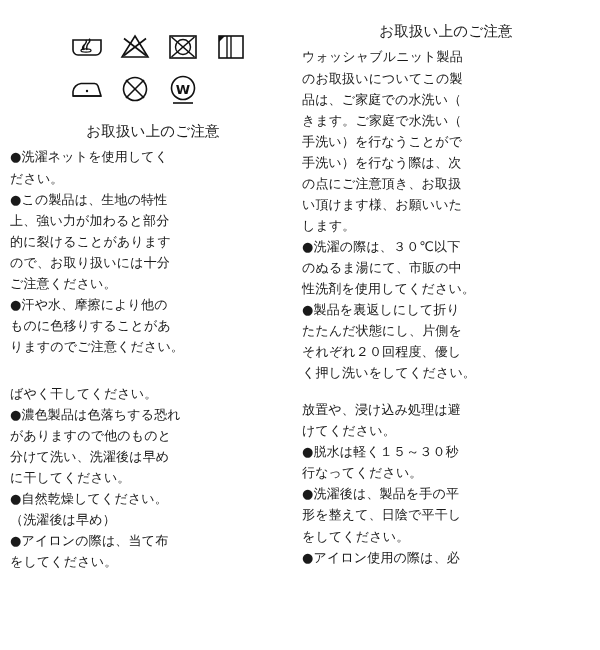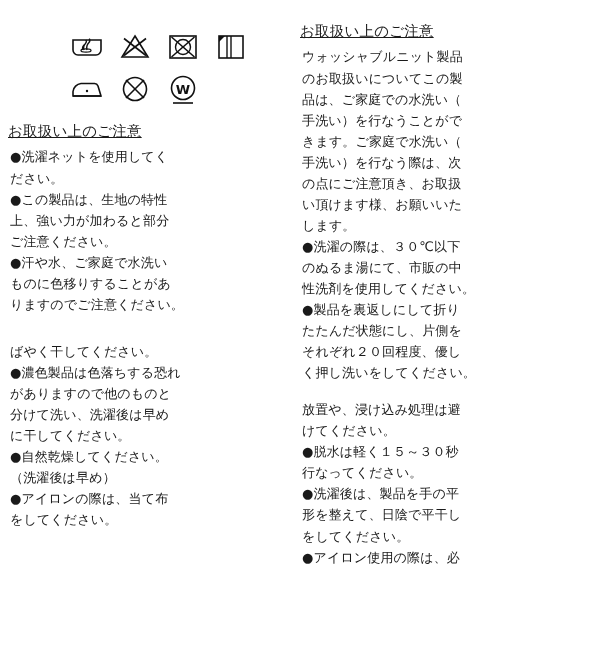--- a/index.html
+++ b/index.html
@@ -53,26 +53,25 @@
     width: 34px;
     height: 34px;
     position: relative;
   }
   .sym svg {
     display: block;
   }
 
   
   .heading {
-    text-align: left;
+    text-align: center;
     font-size: 14.5px;
     line-height: 1.55;
     margin: 14px 0 4px 0;
     letter-spacing: 0.2px;
-    text-decoration: underline;
   }
   .para {
     font-size: 13px;
     line-height: 1.62;
     letter-spacing: 0.15px;
     text-align: left;
     margin: 0;
     padding: 0 2px;
   }
   .para .line {
@@ -163,22 +162,24 @@
       </div>
     </div>
 
     <div class="heading">お取扱い上のご注意</div>
 
     <div class="para block">
       <span class="line">●洗濯ネットを使用してく</span>
       <span class="line">ださい。</span>
       <span class="line">●この製品は、生地の特性</span>
       <span class="line">上、強い力が加わると部分</span>
+      <span class="line">的に裂けることがあります</span>
+      <span class="line">ので、お取り扱いには十分</span>
       <span class="line">ご注意ください。</span>
-      <span class="line">●汗や水、ご家庭で水洗い</span>
+      <span class="line">●汗や水、摩擦により他の</span>
       <span class="line">ものに色移りすることがあ</span>
       <span class="line">りますのでご注意ください。</span>
     </div>
 
     <div class="gap-lg"></div>
 
     <div class="para block">
       <span class="line">ばやく干してください。</span>
       <span class="line">●濃色製品は色落ちする恐れ</span>
       <span class="line">がありますので他のものと</span>
@@ -192,22 +193,22 @@
   </div>
 
   <div class="col col-right">
 
     <div class="heading rt-top">お取扱い上のご注意</div>
 
     <div class="para block">
       <span class="line">ウォッシャブルニット製品</span>
       <span class="line">のお取扱いについてこの製</span>
       <span class="line">品は、ご家庭での水洗い（</span>
+      <span class="line">きます。ご家庭で水洗い（</span>
       <span class="line">手洗い）を行なうことがで</span>
-      <span class="line">きます。ご家庭で水洗い（</span>
       <span class="line">手洗い）を行なう際は、次</span>
       <span class="line">の点にご注意頂き、お取扱</span>
       <span class="line">い頂けます様、お願いいた</span>
       <span class="line">します。</span>
       <span class="line">●洗濯の際は、３０℃以下</span>
       <span class="line">のぬるま湯にて、市販の中</span>
       <span class="line">性洗剤を使用してください。</span>
       <span class="line">●製品を裏返しにして折り</span>
       <span class="line">たたんだ状態にし、片側を</span>
       <span class="line">それぞれ２０回程度、優し</span>

